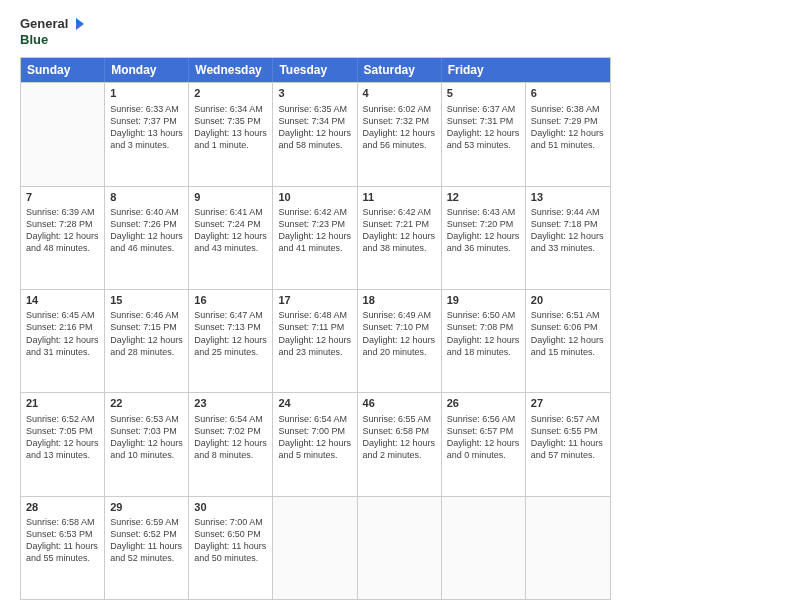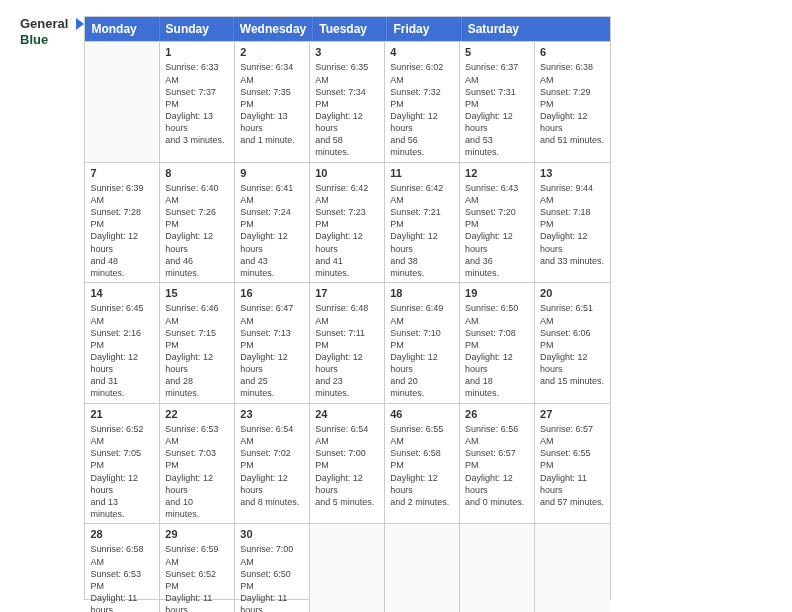--- a/index.html
+++ b/index.html
@@ -8,20 +8,21 @@
       height: 612px;
       font-family: Arial, sans-serif;
       background: #fff;
       overflow: hidden;
     }
     .page {
       width: 631px;
       height: 612px;
       padding: 16px 20px 12px 20px;
       display: flex;
+      flex-direction: column;
     }
     .header {
       display: flex;
       justify-content: space-between;
       align-items: flex-start;
       margin-bottom: 10px;
     }
     .logo {
       display: flex;
       align-items: center;
@@ -113,26 +114,26 @@
 
     </div>
     <div class="title-block">
       <div class="month-title"></div>
       <div class="subtitle"></div>
     </div>
   </div>
 
   <div class="calendar">
     <div class="cal-header">
-    <div class="cal-header-cell">Monday</div>
-        <div class="cal-header-cell">Sunday</div>
+    <div class="cal-header-cell">Sunday</div>
+        <div class="cal-header-cell">Monday</div>
         <div class="cal-header-cell">Wednesday</div>
         <div class="cal-header-cell">Tuesday</div>
+        <div class="cal-header-cell">Saturday</div>
         <div class="cal-header-cell">Friday</div>
-        <div class="cal-header-cell">Saturday</div>
       </div>
     <div class="cal-body">
     <div class="cal-row">
           <div class="cal-cell empty"></div>
           <div class="cal-cell">
             <span class="day-num">1</span>
             <span class="cell-line">Sunrise: 6:33 AM</span>
             <span class="cell-line">Sunset: 7:37 PM</span>
             <span class="cell-line">Daylight: 13 hours</span>
             <span class="cell-line">and 3 minutes.</span>

